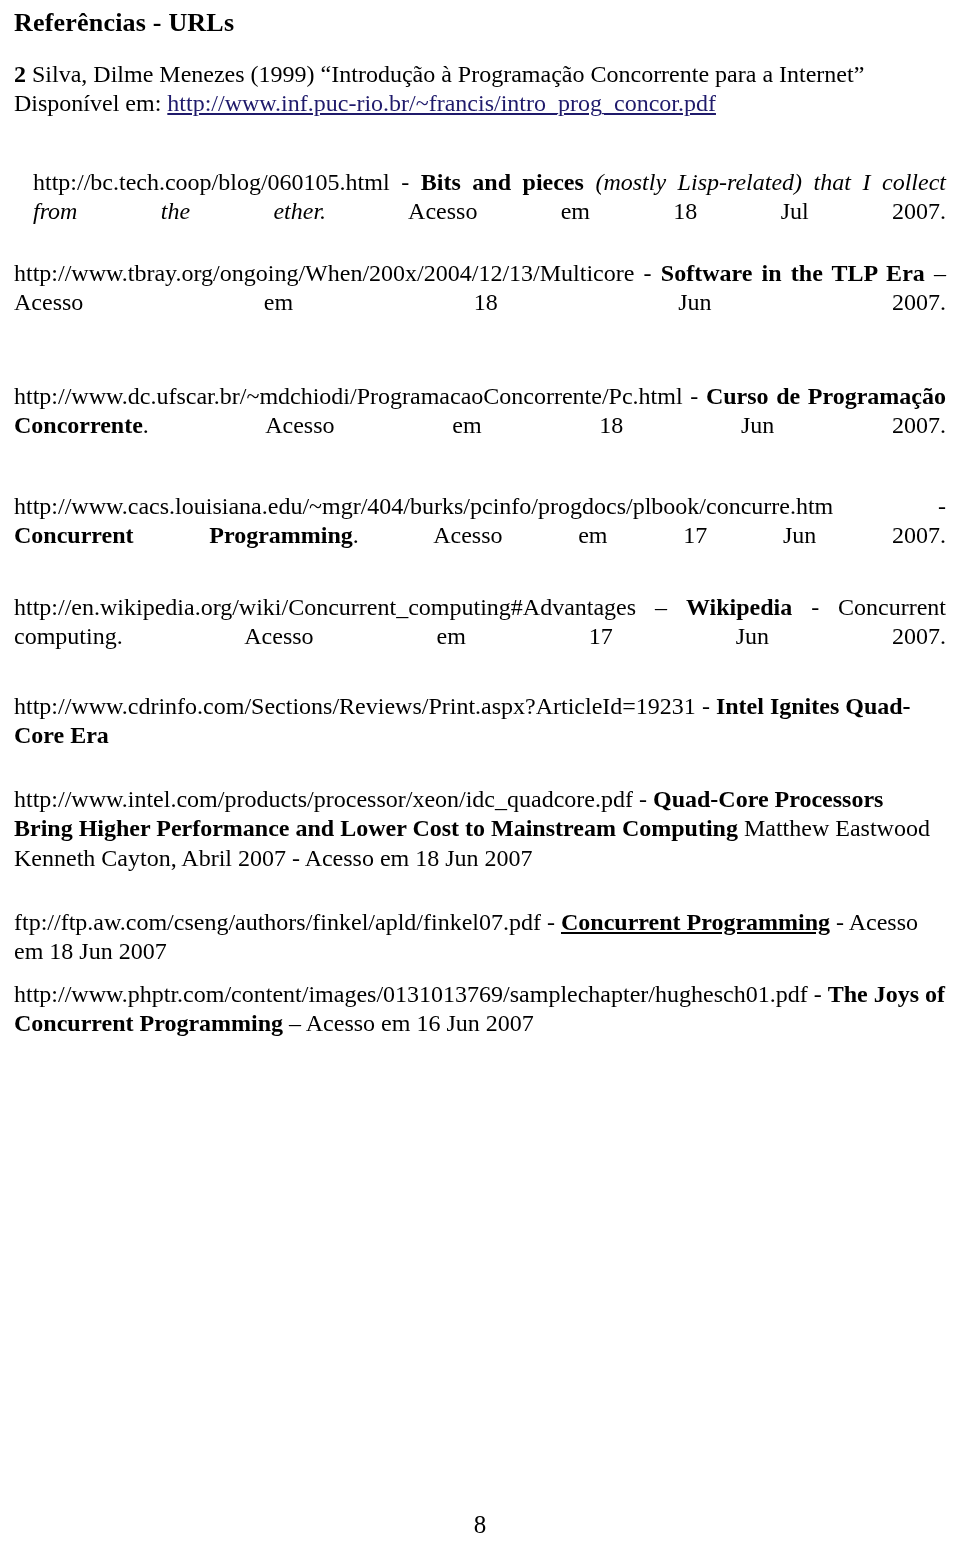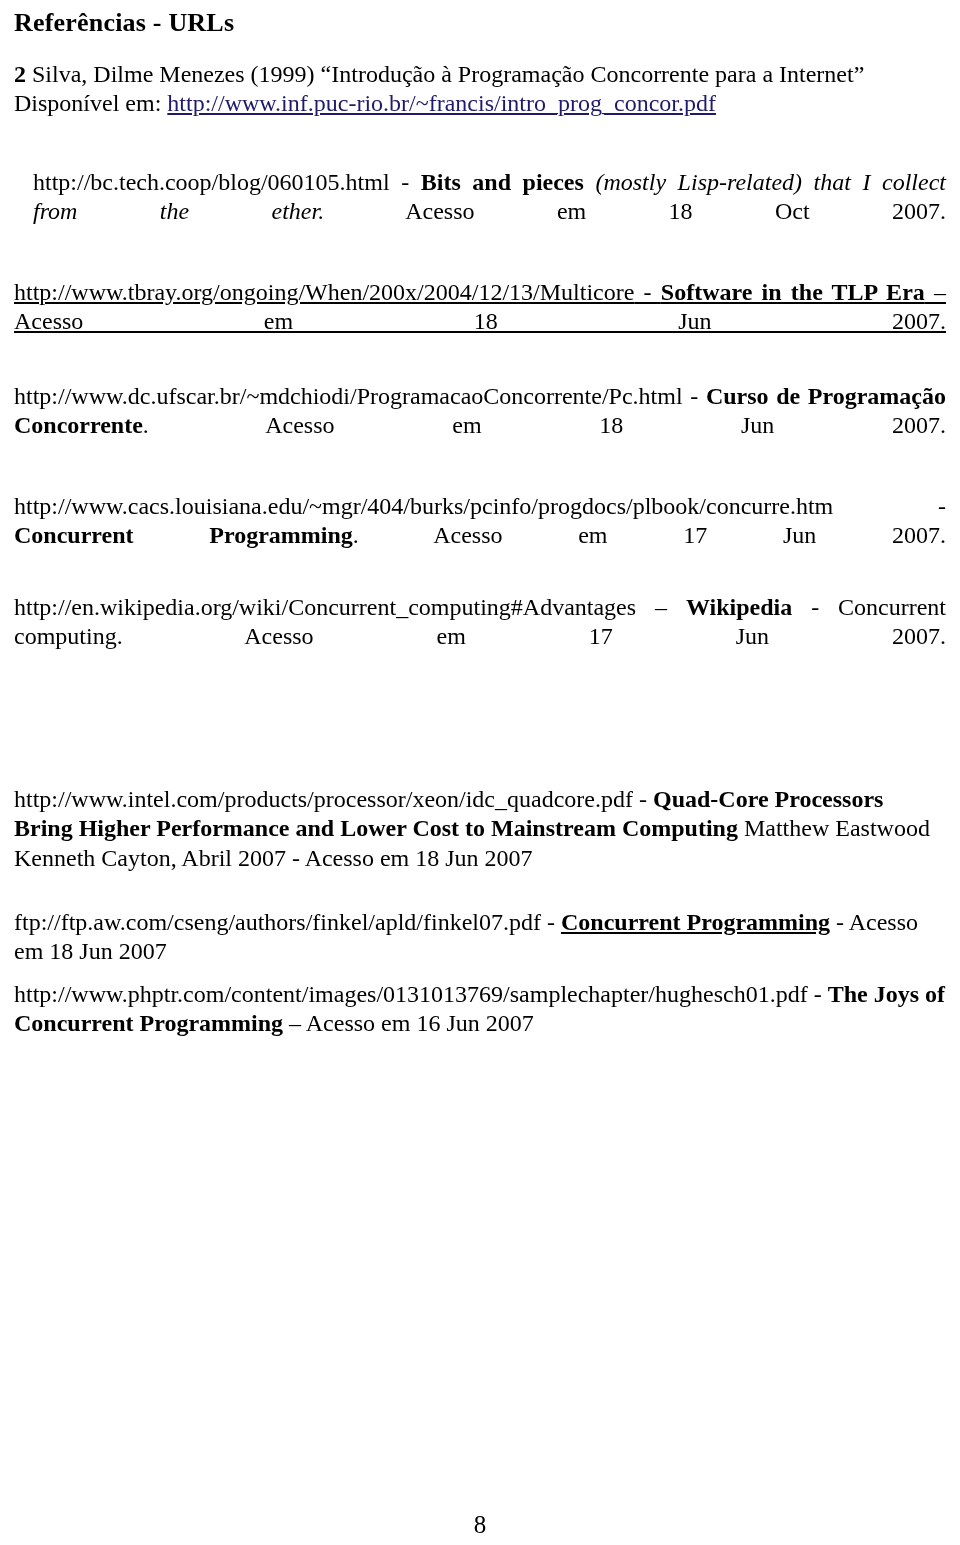--- a/index.html
+++ b/index.html
@@ -76,30 +76,31 @@
 </style>
 </head>
 <body>
 
 <div class="page">
 
   <div class="doc-title">Referências - URLs</div>
 
   <div class="para nojust" style="top:60px;"><b>2</b><span> Silva, Dilme Menezes (1999) “Introdução à Programação Concorrente para a Internet” Disponível em: </span><a class="link" href="#">http://www.inf.puc-rio.br/~francis/intro_prog_concor.pdf</a></div>
 
-  <div class="para indent" style="top:168px;"><span>http://bc.tech.coop/blog/060105.html</span><span> - </span><b>Bits and pieces</b><i> (mostly Lisp-related) that I collect from the ether.</i><span> Acesso em 18 Oct 2007.</span></div>
+  <div class="para indent" style="top:168px;"><span>http://bc.tech.coop/blog/060105.html</span><span> - </span><b>Bits and pieces</b><i> (mostly Lisp-related) that I collect from the ether.</i><span> Acesso em 18 Jul 2007.</span></div>
 
-  <div class="para" style="top:278px;text-decoration:underline;"><span>http://www.tbray.org/ongoing/When/200x/2004/12/13/Multicore</span><span> - </span><b>Software in the TLP Era</b><span> – Acesso em 18 Jun 2007.</span></div>
+  <div class="para" style="top:259px;"><span>http://www.tbray.org/ongoing/When/200x/2004/12/13/Multicore</span><span> - </span><b>Software in the TLP Era</b><span> – Acesso em 18 Jun 2007.</span></div>
 
   <div class="para" style="top:382px;"><span>http://www.dc.ufscar.br/~mdchiodi/ProgramacaoConcorrente/Pc.html</span><span> - </span><b>Curso de Programação Concorrente</b><span>. Acesso em 18 Jun 2007.</span></div>
 
   <div class="para" style="top:492px;"><span>http://www.cacs.louisiana.edu/~mgr/404/burks/pcinfo/progdocs/plbook/concurre.htm</span><span> - </span><b>Concurrent Programming</b><span>. Acesso em 17 Jun 2007.</span></div>
 
   <div class="para" style="top:593px;"><span>http://en.wikipedia.org/wiki/Concurrent_computing#Advantages</span><span> – </span><b>Wikipedia</b><span> - Concurrent computing.</span><span> Acesso em 17 Jun 2007.</span></div>
 
+  <div class="para nojust" style="top:692px;"><span>http://www.cdrinfo.com/Sections/Reviews/Print.aspx?ArticleId=19231</span><span> - </span><b>Intel Ignites Quad-Core Era</b></div>
 
   <div class="para nojust" style="top:785px;"><span>http://www.intel.com/products/processor/xeon/idc_quadcore.pdf</span><span> - </span><b>Quad-Core Processors Bring Higher Performance and Lower Cost to Mainstream Computing</b><span> Matthew Eastwood  Kenneth Cayton, Abril 2007 </span><span> - Acesso em 18 Jun 2007</span></div>
 
   <div class="para nojust" style="top:908px;"><span>ftp://ftp.aw.com/cseng/authors/finkel/apld/finkel07.pdf</span><span> - </span><b class="u">Concurrent Programming</b><span> - Acesso em 18 Jun 2007</span></div>
 
   <div class="para nojust" style="top:980px;"><span>http://www.phptr.com/content/images/0131013769/samplechapter/hughesch01.pdf</span><span> - </span><b>The Joys of Concurrent Programming</b><span> – Acesso em 16 Jun 2007</span></div>
 
 
   <div class="page-number">8</div>
 

